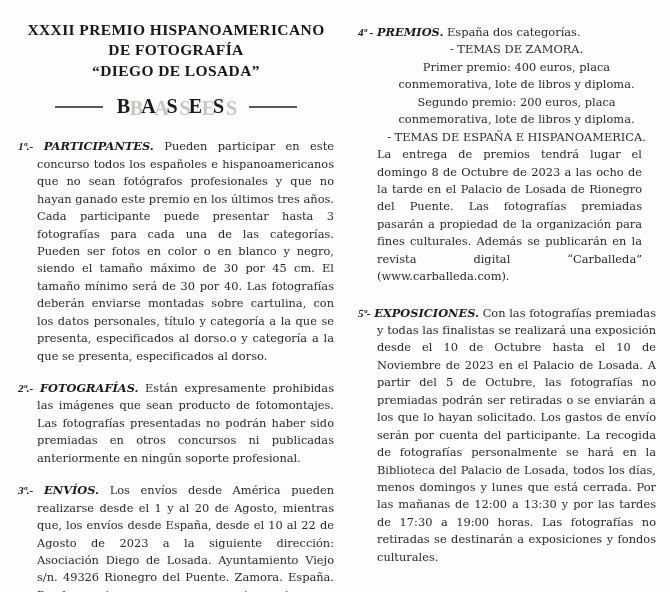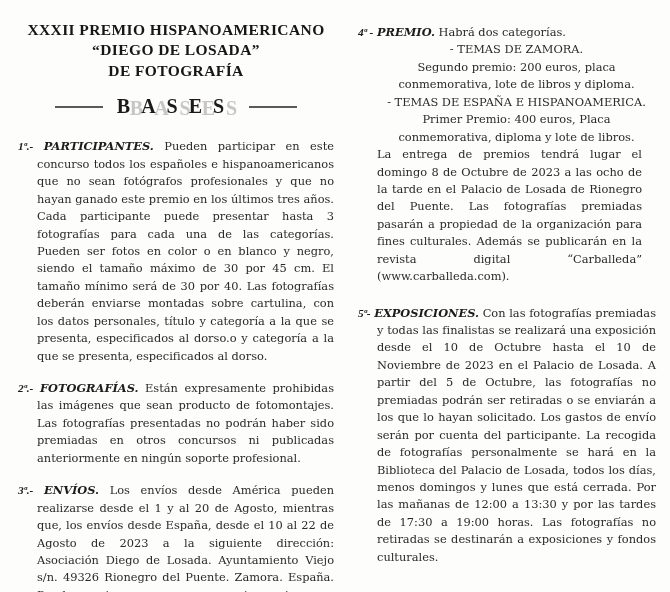--- a/index.html
+++ b/index.html
@@ -42,22 +42,22 @@
 </style>
 </head>
 <body>
 
 <div class="page">
 
   <div class="col-left">
 
     <div class="title-block">
       <div>XXXII PREMIO HISPANOAMERICANO</div>
+      <div>DE FOTOGRAFÍA</div>
       <div>“DIEGO DE LOSADA”</div>
-      <div>DE FOTOGRAFÍA</div>
     </div>
 
     <div class="bases-row">
       <span class="dash"></span>
       <span class="bases-wrap">
         <span class="bases-ghost">BASES</span>
         <span class="bases-main">BASES</span>
       </span>
       <span class="dash"></span>
     </div>
@@ -66,25 +66,25 @@
 
     <p class="sec hang"><span class="num">2ª.-</span> <b>FOTOGRAFÍAS.</b><span> Están expresamente prohibidas las imágenes que sean producto de fotomontajes. Las fotografías presentadas no podrán haber sido premiadas en otros concursos ni publicadas anteriormente en ningún soporte profesional.</span></p>
 
     <p class="sec hang"><span class="num">3ª.-</span> <b>ENVÍOS.</b><span> Los envíos desde América pueden realizarse desde el 1 y al 20 de Agosto, mientras que, los envíos desde España, desde el 10 al 22 de Agosto de 2023 a la siguiente dirección: Asociación Diego de Losada. Ayuntamiento Viejo s/n. 49326 Rionegro del Puente. Zamora. España. Pueden enviarse por correo, agencia o entregarse personalmente en la Biblioteca del Palacio de Losada. Los participantes que deseen la devolución de las fotografías deberán acompañar un sobre franqueado con su dirección, o en el caso de las enviadas desde América, asumir los costes de envío</span></p>
 
   </div>
 
   <div class="col-right">
 
     <div>
-      <p class="sec hang" style="margin-bottom:0;"><span class="num">4ª -</span> <b>PREMIO.</b><span> Habrá dos categorías.</span></p>
+      <p class="sec hang" style="margin-bottom:0;"><span class="num">4ª -</span> <b>PREMIOS.</b><span> España dos categorías.</span></p>
       <p class="sub">- TEMAS DE ZAMORA.</p>
+      <p class="sub">Primer premio: 400 euros, placa conmemorativa, lote de libros y diploma.</p>
       <p class="sub">Segundo premio: 200 euros, placa conmemorativa, lote de libros  y diploma.</p>
       <p class="sub">- TEMAS DE ESPAÑA E HISPANOAMERICA.</p>
-      <p class="sub">Primer Premio: 400 euros, Placa conmemorativa, diploma y lote de libros.</p>
       <p class="sub-just">La entrega de premios tendrá lugar el domingo 8 de Octubre de 2023 a las ocho de la tarde en el Palacio de Losada de Rionegro del Puente. Las fotografías premiadas pasarán a propiedad de la organización para fines culturales. Además se publicarán en la revista digital “Carballeda” (www.carballeda.com).</p>
     </div>
 
     <div class="gap"></div>
     <div style="height:12px;"></div>
 
     <p class="sec hang"><span class="num">5ª-</span> <b>EXPOSICIONES.</b><span> Con las fotografías premiadas y todas las finalistas se realizará una exposición desde el 10 de Octubre  hasta el 10 de Noviembre de 2023 en el Palacio de Losada.  A partir del 5 de Octubre, las fotografías no premiadas podrán ser retiradas o se enviarán a los que lo hayan solicitado. Los gastos de envío serán por cuenta del participante.  La recogida de fotografías personalmente se hará en la Biblioteca del Palacio de Losada, todos los días, menos domingos y lunes que está cerrada. Por las mañanas de 12:00 a 13:30 y por las tardes de 17:30 a 19:00 horas.  Las fotografías no retiradas se destinarán a exposiciones y fondos culturales.</span></p>
 
   </div>
 </div>

